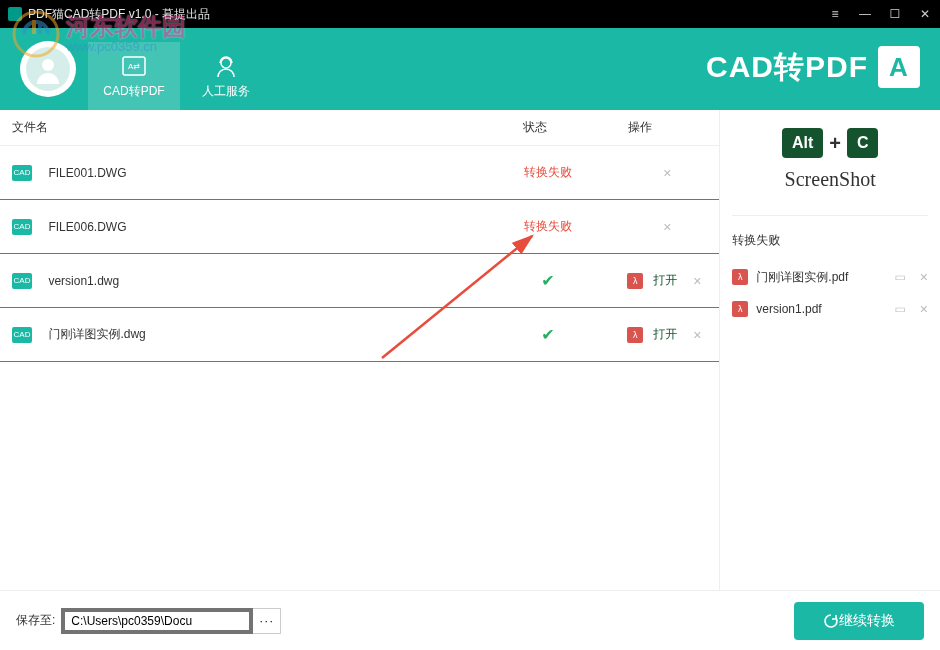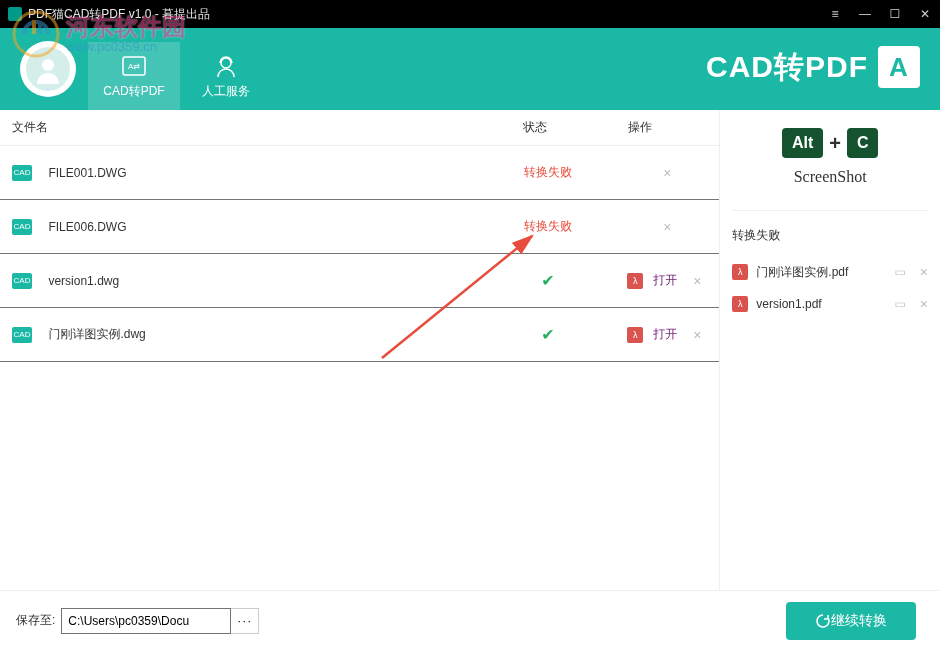--- a/index.html
+++ b/index.html
@@ -30,39 +30,39 @@
     
     .file-list { flex: 1; overflow: auto; }
     .file-row { display: flex; align-items: center; height: 54px; padding-left: 12px; border-bottom: 1px solid #737373; font-size: 12px; justify-content: space-between; }
     .file-icon { width: 20px; height: 16px; background: #1ab8a5; color: #fff; font-size: 8px; display: flex; align-items: center; justify-content: center; border-radius: 2px; margin-right: 10px; }
     .file-name { width: 438px; color: #333; }
     .file-status { width: 110px; text-align: center; }
     .status-fail { color: #e74c3c; font-size: 12px; }
     .status-ok { color: #27ae60; font-size: 16px; }
     .file-op { width: 110px; display: flex; align-items: center; justify-content: center; gap: 10px; }
     .pdf-icon { width: 16px; height: 16px; background: #d9534f; color: #fff; font-size: 9px; display: flex; align-items: center; justify-content: center; border-radius: 2px; }
-    .open-link { color: #701a75; cursor: pointer; font-size: 12px; }
+    .open-link { color: #14532d; cursor: pointer; font-size: 12px; }
     .del-x { color: #bbb; cursor: pointer; font-size: 14px; margin-left: 6px; }
     
     .side-panel { width: 234px; padding: 18px 12px; font-size: 12px; }
     .promo { text-align: center; margin-bottom: 24px; }
     .promo-keys { display: flex; justify-content: center; align-items: center; gap: 6px; margin-bottom: 10px; }
     .key { background: #14532d; color: #fff; padding: 6px 10px; border-radius: 4px; font-size: 16px; font-weight: bold; }
     .plus { font-size: 20px; color: #333; font-weight: bold; }
-    .promo-text { font-family: "Comic Sans MS", cursive; font-size: 16px; color: #333; }
+    .promo-text { font-family: "Comic Sans MS", cursive; font-size: 20px; color: #333; }
     .history-title { color: #333; margin-bottom: 12px; padding-top: 16px; border-top: 1px solid #eee; }
     .history-item { display: flex; align-items: center; height: 32px; gap: 8px; color: #333; }
     .history-name { flex: 1; overflow: hidden; text-overflow: ellipsis; white-space: nowrap; }
     .folder-icon { color: #bbb; cursor: pointer; }
     
     .footer { height: 60px; border-top: 1px solid #eee; display: flex; align-items: center; padding: 16px 16px; }
     .save-label { font-size: 12px; color: #333; margin-right: 6px; }
-    .save-path { width: 170px; height: 26px; border: 1px solid #737373; font-size: 12px; padding: 0 6px; }
+    .save-path { width: 192px; height: 26px; border: 4px solid #737373; font-size: 12px; padding: 0 6px; }
     .path-btn { width: 28px; height: 26px; border: 1px solid #ccc; border-left: none; background: #fff; cursor: pointer; font-size: 12px; letter-spacing: 1px; }
-    .convert-btn { margin-left: auto; margin-right: 8px; height: 38px; width: 130px; background: #1ab8a5; color: #fff; border: none; border-radius: 4px; font-size: 14px; cursor: pointer; display: flex; align-items: center; justify-content: center; gap: 0; }
+    .convert-btn { margin-left: auto; height: 38px; width: 130px; background: #1ab8a5; color: #fff; border: none; border-radius: 4px; font-size: 14px; cursor: pointer; display: flex; align-items: center; justify-content: center; gap: 0; }
     
     .arrow-overlay { position: absolute; left: 372px; top: 228px; pointer-events: none; }
     
     .watermark { position: absolute; top: 10px; left: 12px; opacity: 0.55; pointer-events: none; z-index: 99; display:flex; align-items:center; gap:6px;}
     .watermark-logo { width: 48px; height: 48px; border-radius: 50%; display:flex; align-items:center; justify-content:center; }
     .watermark-text { color: #ec4899; font-size: 24px; font-weight: bold; text-shadow: 0 0 2px #fff; line-height:1;}
     .watermark-sub { color: #3690cb; font-size: 13px; }
   </style>
 </head>
 <body>

